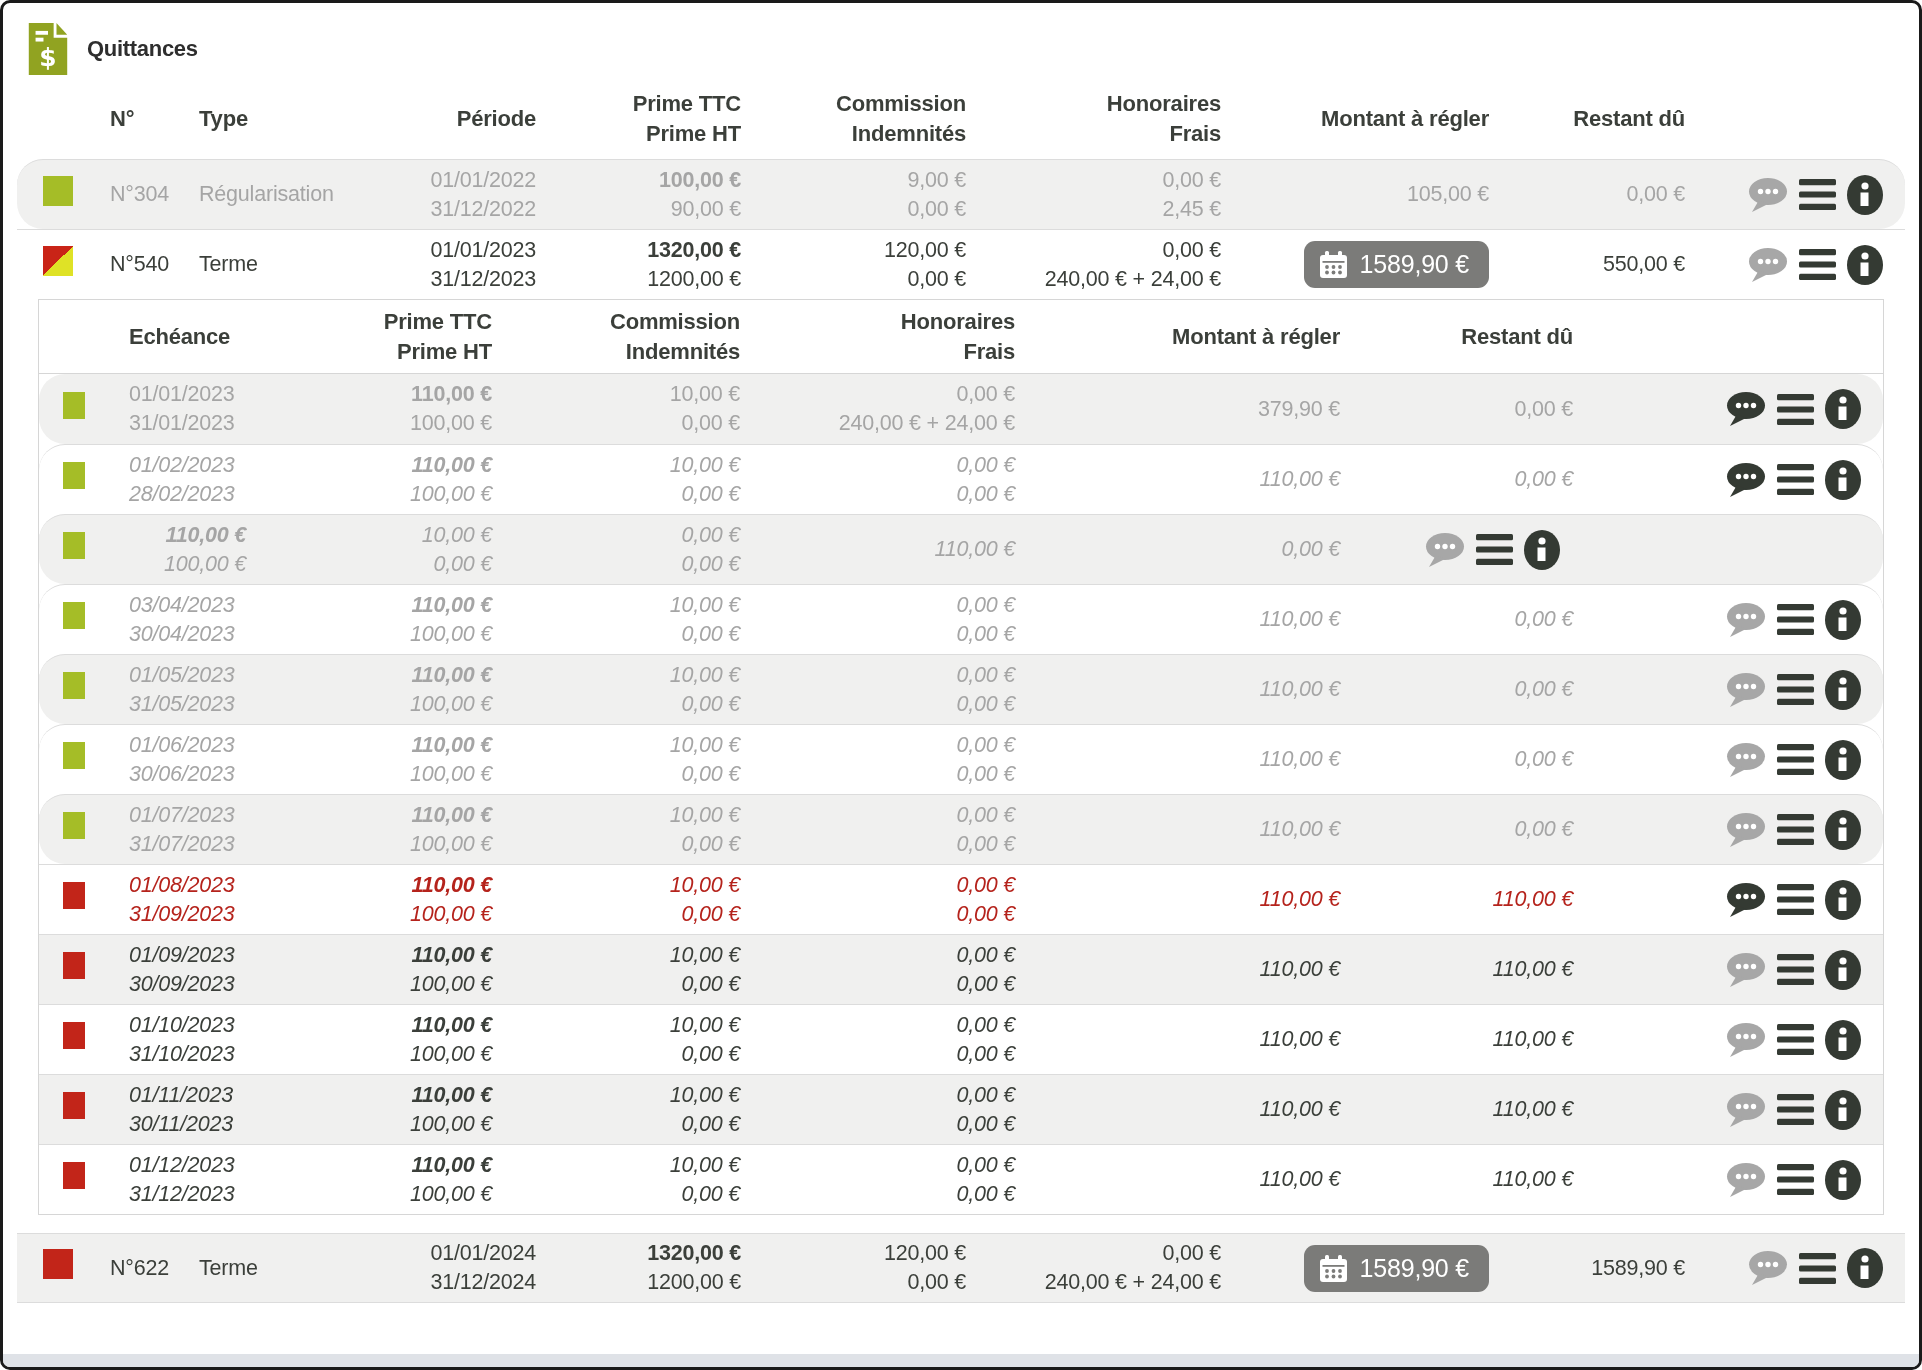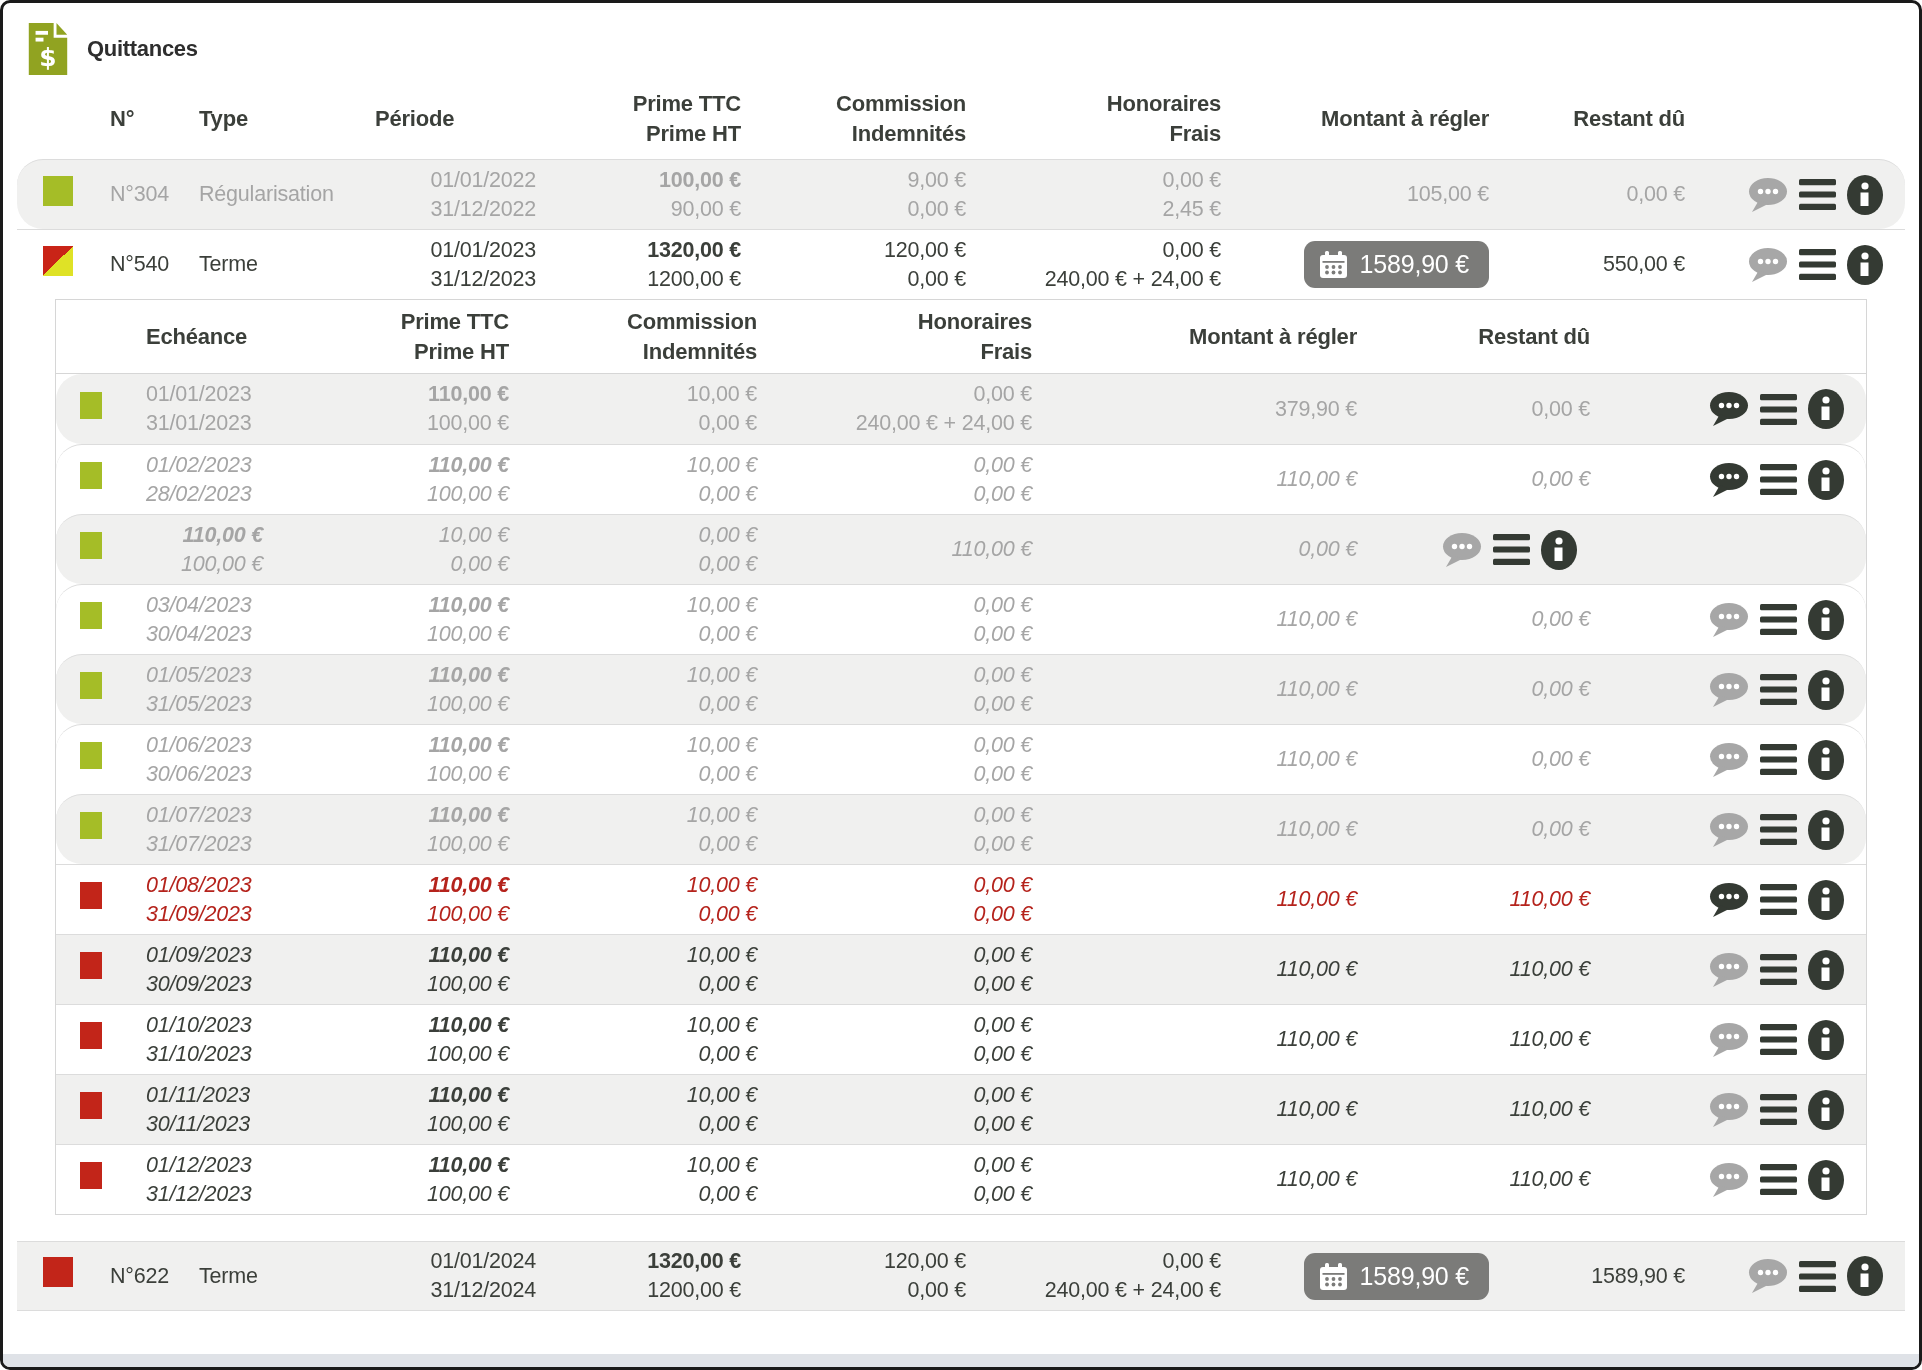--- a/index.html
+++ b/index.html
@@ -11,60 +11,60 @@
   }
   
   .title-row{display:flex;align-items:center;gap:16px;margin:8px 0 4px 8px;}
   .title-row h1{font-size:22px;margin:0;color:#2e2e2e;letter-spacing:-0.3px;}
   
   .cell{padding:4px 9px 4px 0;font-size:21.5px;line-height:29px;letter-spacing:-0.2px;}
   .two span{display:block;}
   .b{font-weight:bold;}
   .al{text-align:left;}
   .ar{text-align:right;}
-  .ac{text-align:left;}
+  .ac{text-align:right;}
   
   .orow{display:grid;grid-template-columns:78px 90px 190px 170px 205px 225px 255px 268px 196px 1fr;align-items:center;}
   .ohead{min-height:80px;font-weight:bold;color:#3b3f3a;}
   .ohead .cell{font-size:22px;line-height:30px;}
   .orow-data{border-top:1px solid #dcdcdc;min-height:70px;}
   .shade{background:#f0f0ef;}
   .c-num{padding-left:15px;}
   .c-type{padding-left:14px;}
   
   .tone-muted{color:#a5a5a5;border-radius:26px;}
   .tone-normal{color:#3b3f3a;}
   .tone-overdue{color:#b5231c;}
   
   .sq{display:inline-block;margin-left:26px;}
   .sq-lg{width:30px;height:30px;}
   .sq-sm{width:22px;height:27px;margin-left:24px;}
   .sq-green{background:#a5bd27;}
   .sq-red{background:#c22519;}
   .sq-red-yellow{background:linear-gradient(to bottom right,#c92417 0 50%,#dfe226 50% 100%);}
   
-  .subwrap{margin:0 38px;border:1px solid #d6d6d6;}
+  .subwrap{margin:0 21px;border:1px solid #d6d6d6;}
   .srow{display:grid;grid-template-columns:56px 160px 246px 248px 275px 325px 233px 1fr;align-items:center;min-height:70px;}
   .shead{min-height:74px;font-weight:bold;color:#3b3f3a;background:#fff;border-bottom:1px solid #d6d6d6;}
   .shead .cell{font-size:22px;line-height:30px;}
   .sbody .srow:nth-child(odd){background:#f0f0ef;}
   .sbody .srow + .srow{border-top:1px solid #dcdcdc;font-style:italic;}
   .c-ech{padding-left:34px;}
   
   .icons{display:flex;align-items:center;justify-content:flex-end;gap:11px;padding-right:22px;}
   .icon-btn{border:none;background:none;padding:0;cursor:pointer;display:inline-flex;align-items:center;}
   .icon-dark{color:#343a33;}
   .bubble-dark{color:#343a33;}
   .bubble-gray{color:#a7a7a7;}
   
   .pay-cell{display:flex;justify-content:flex-end;padding-right:9px;}
   .pay-btn{display:inline-flex;align-items:center;gap:13px;background:#7b7b79;border:none;border-radius:11px;
     color:#fff;font-family:inherit;font-size:25px;padding:9px 20px 9px 16px;cursor:pointer;letter-spacing:-0.2px;}
   
-  .row-622{margin-top:26px;border-bottom:1px solid #dcdcdc;}
+  .row-622{margin-top:18px;border-bottom:1px solid #dcdcdc;}
   .bottom-strip{position:absolute;left:0;right:0;bottom:0;height:13px;background:#dfe2e7;}
 </style>
 </head>
 <body>
 
 <div class="frame">
 
   <div class="title-row">
     <svg width="46" height="52" viewBox="0 0 40 46">
       <path d="M3 0 H25 V13 H37 V46 H3 Z" fill="#91a321"></path>

